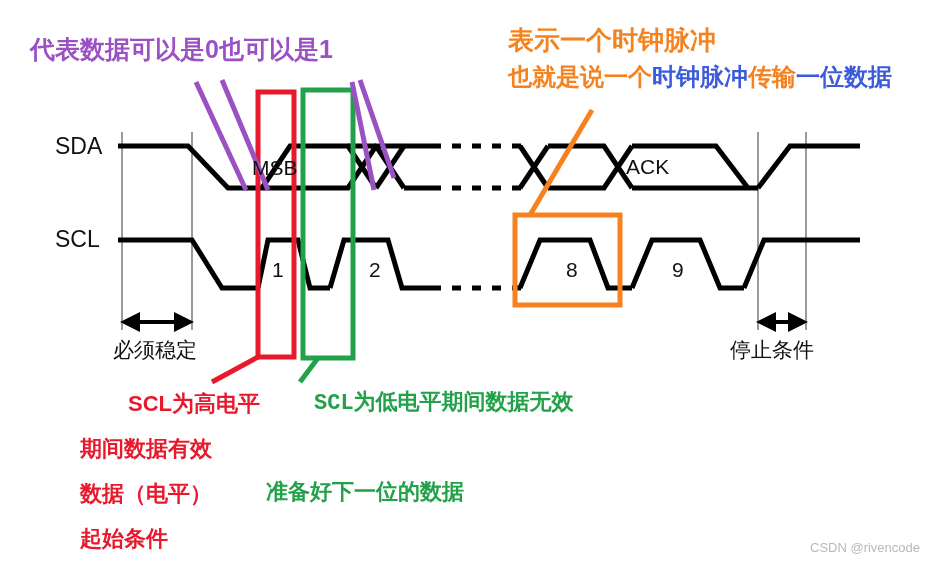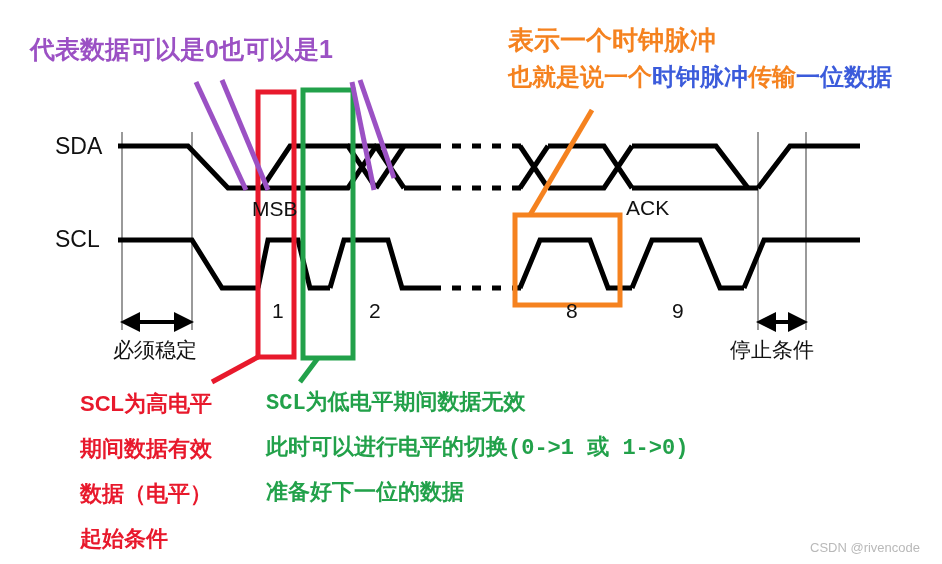--- a/index.html
+++ b/index.html
@@ -49,21 +49,21 @@
     left: 80px;
     font-size: 22px;
     color: #e8192c;
   }
   .green-caption {
     left: 266px;
     font-size: 22px;
     color: #22a14a;
     font-family: Liberation Mono, monospace;
   }
-  .cap-l1 { top: 392px; }
+  .cap-l1 { top: 392px; margin-left: 48px; }
   .cap-l2 { top: 437px; }
   .cap-l3 { top: 482px; }
   .cap-l4 { top: 527px; }
 
   .watermark {
     position: absolute;
     left: 810px;
     top: 540px;
     font-size: 13px;
     color: #b9b9b9;
@@ -78,21 +78,20 @@
   }
   .sda-label { left: 55px; top: 133px; }
   .scl-label { left: 55px; top: 226px; }
 
   .wave-text {
     position: absolute;
     font-size: 21px;
     color: #111111;
     font-weight: normal;
     white-space: nowrap;
-    margin-top: 41px;
   }
   .cond-label {
     position: absolute;
     font-size: 21px;
     color: #111111;
     font-weight: normal;
     white-space: nowrap;
   }
   svg.diagram {
     position: absolute;
@@ -215,18 +214,17 @@
 
   <div class="anno orange-note-1">表示一个时钟脉冲</div>
   <div class="anno orange-note-2"><span class="orange-seg">也就是说一个</span><span class="blue-seg">时钟脉冲</span><span class="orange-seg">传输</span><span class="blue-seg">一位数据</span></div>
 
   <div class="anno red-caption cap-l1">SCL为高电平</div>
   <div class="anno red-caption cap-l2">期间数据有效</div>
   <div class="anno red-caption cap-l3">数据（电平）</div>
   <div class="anno red-caption cap-l4">起始条件</div>
 
   <div class="anno green-caption cap-l1">SCL为低电平期间数据无效</div>
-  <div class="anno green-caption cap-l2">此时可以进行电平的切换(0-&gt;1 或 1-&gt;0)</div>
   <div class="anno green-caption cap-l3">准备好下一位的数据</div>
 
   <div class="watermark">CSDN @rivencode</div>
 
 </div>
 
 </body></html>

